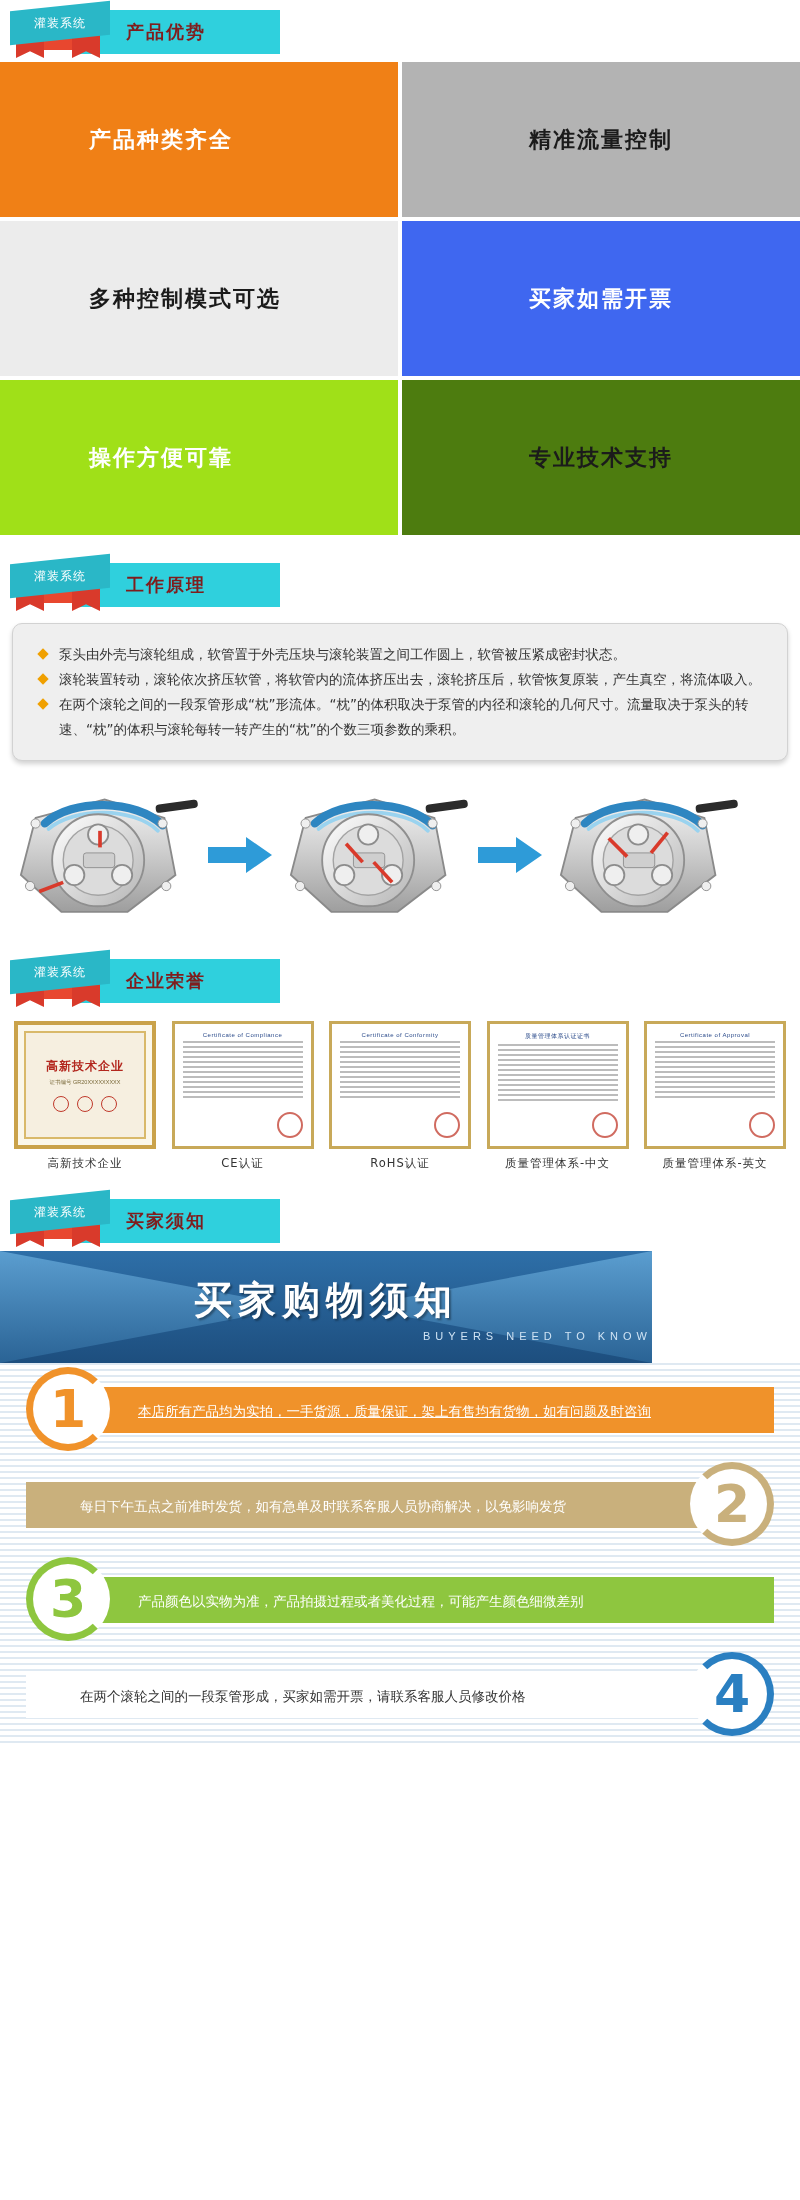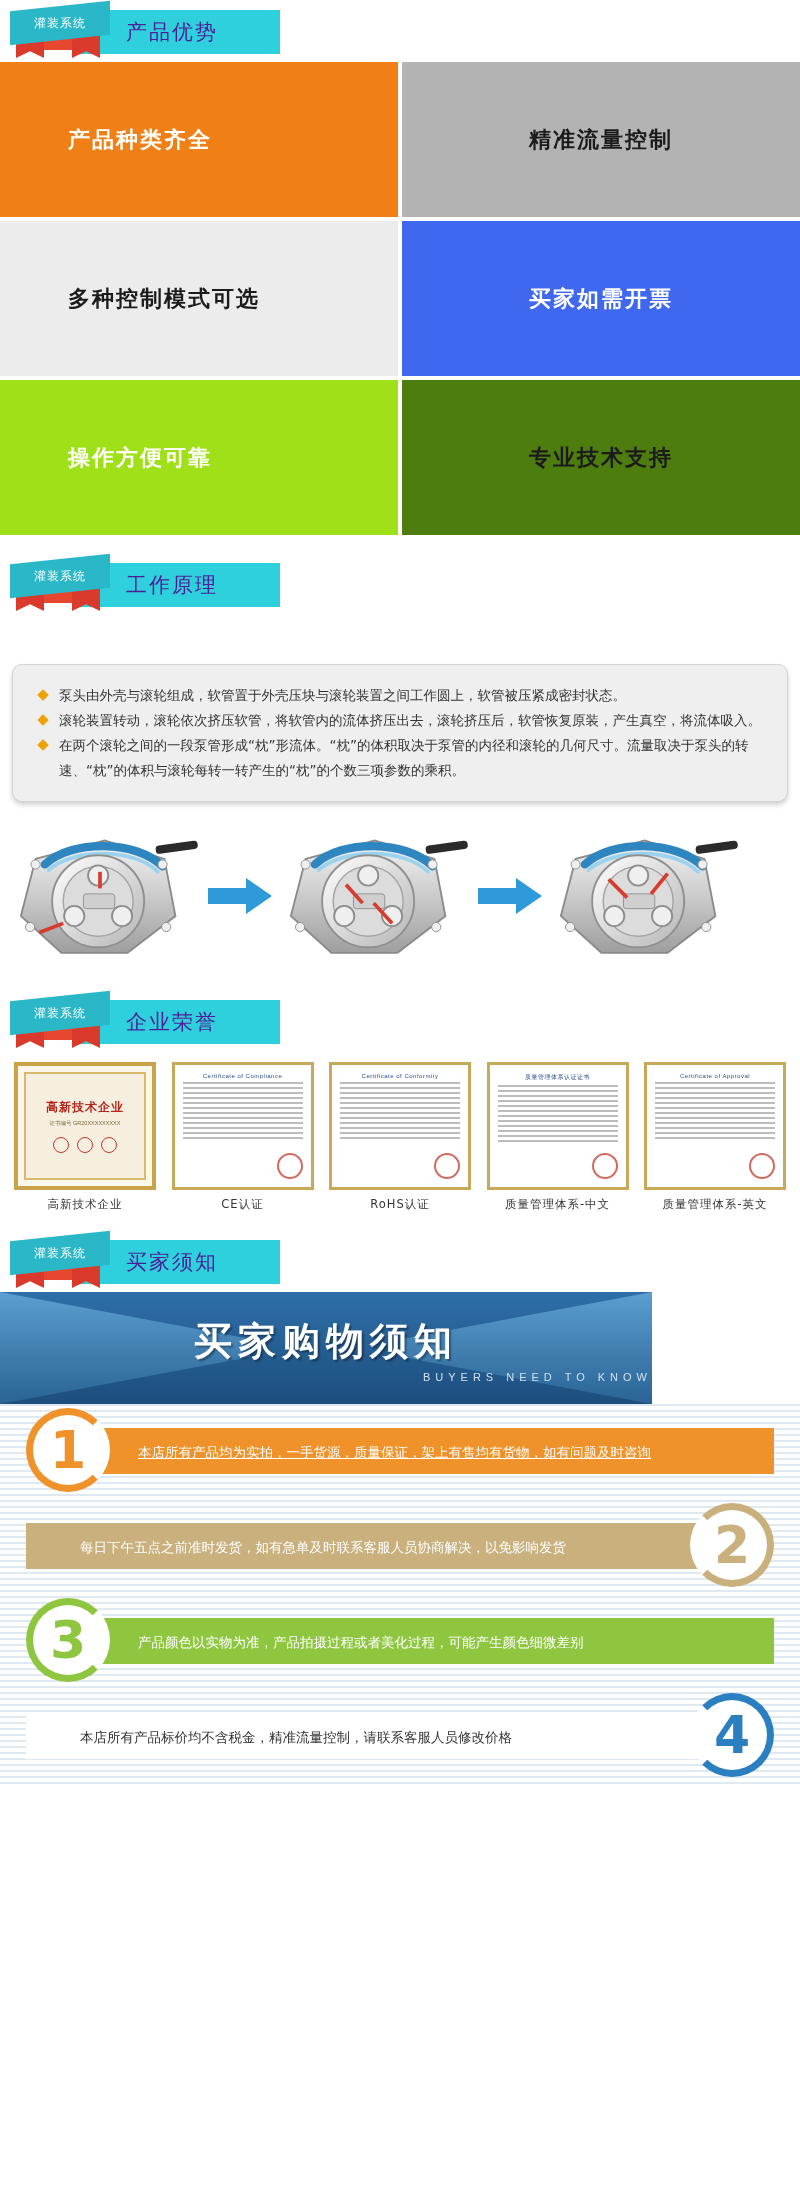--- a/index.html
+++ b/index.html
@@ -55,38 +55,38 @@
     padding-left: 46px; padding-right: 26px;
   }
   .tealbox:before {
     content: "";
     position: absolute; left: -22px; top: 0;
     width: 44px; height: 44px;
     background: #2fd0dd;
     transform: rotate(45deg) scale(0.72);
   }
   .tealbox span {
-    font-size: 21px; font-weight: normal; color: #4c1d95;
+    font-size: 18px; font-weight: bold; color: #7f1d1d;
     font-family: "DejaVu Sans", "Liberation Sans", sans-serif;
     letter-spacing: 2px;
     position: relative; z-index: 2;
   }
 
   
   .adv-grid {
     display: grid;
     grid-template-columns: 1fr 1fr;
     gap: 4px 4px;
     padding: 0 0 0 0;
     width: 800px;
   }
   .adv-cell {
     height: 155px;
     display: flex; align-items: center;
-    padding-left: 68px;
+    padding-left: 89px;
     font-size: 22px; font-weight: bold;
     letter-spacing: 2px;
     font-family: "DejaVu Sans", "Liberation Sans", sans-serif;
   }
   .c-orange { background: #f08016; color: #fff; }
   .c-gray   { background: #b3b3b3; color: #1b1b1b; }
   .c-light  { background: #ececec; color: #1b1b1b; }
   .c-blue   { background: #3f67f0; color: #fff; }
   .c-green  { background: #a0e018; color: #fff; }
   .c-gray2  { background: #4d7c0f; color: #1b1b1b; }
@@ -94,21 +94,20 @@
 
   
   .principle-wrap { padding: 8px 12px 0 12px; }
   .principle {
     position: relative;
     background: #efefef;
     border: 1px solid #d2d2d2;
     border-radius: 10px;
     padding: 18px 20px 18px 24px;
     box-shadow: 0 3px 5px rgba(0,0,0,.18);
-    margin-top: 41px;
   }
   .principle ul { list-style: none; }
   .principle li {
     position: relative;
     padding-left: 22px;
     font-size: 13.5px;
     line-height: 25px;
     color: #333;
     font-family: "DejaVu Sans", "Liberation Sans", sans-serif;
   }
@@ -522,15 +521,15 @@
     <div class="notice-text">每日下午五点之前准时发货，如有急单及时联系客服人员协商解决，以免影响发货</div>
   </div>
   <div class="notice-row n3">
     <div class="notice-bar"></div>
     <div class="notice-num">3</div>
     <div class="notice-text">产品颜色以实物为准，产品拍摄过程或者美化过程，可能产生颜色细微差别</div>
   </div>
   <div class="notice-row n4">
     <div class="notice-bar"></div>
     <div class="notice-num">4</div>
-    <div class="notice-text">本店所有产品标价均不含税金，精准流量控制，请联系客服人员修改价格</div>
+    <div class="notice-text">在两个滚轮之间的一段泵管形成，买家如需开票，请联系客服人员修改价格</div>
   </div>
 </div>
 
 </body></html>

